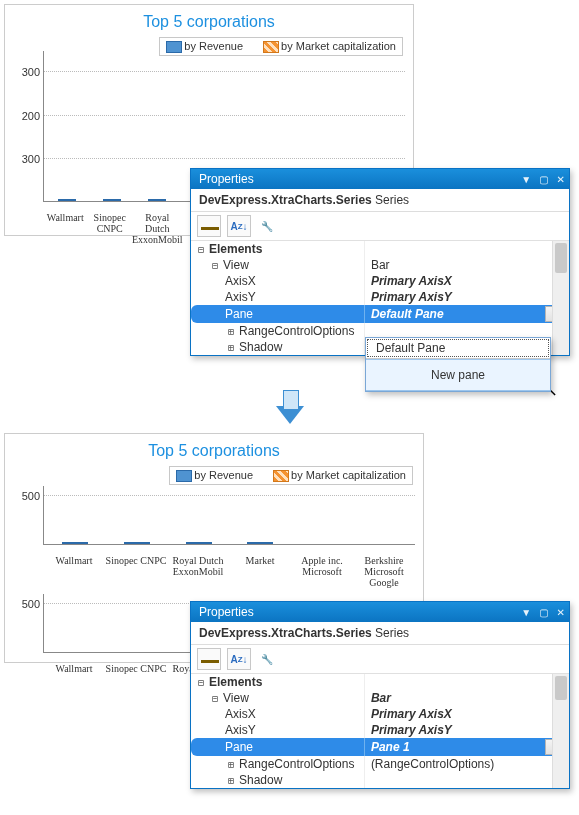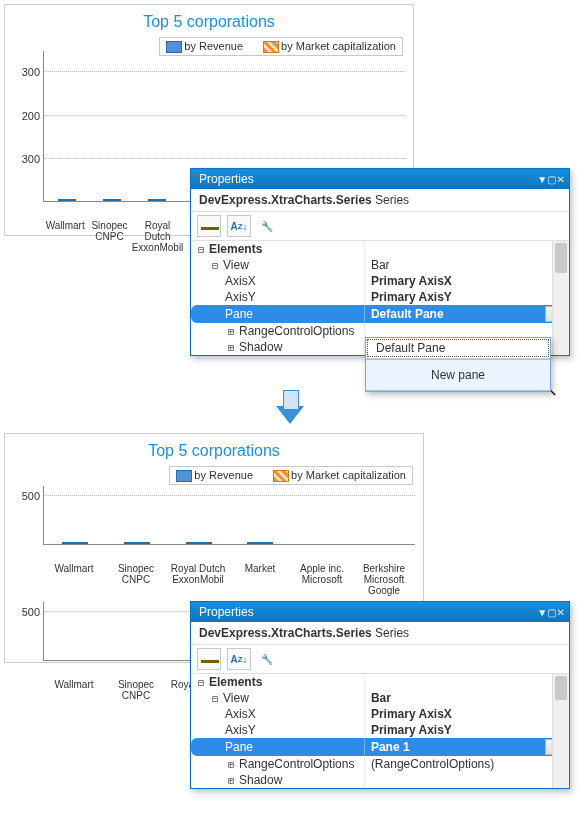--- a/index.html
+++ b/index.html
@@ -74,34 +74,34 @@
   .bar.blue { background:#4f93d1; border:1px solid #2b6aa9; box-sizing:border-box; }
   .bar.orange {
     background: repeating-linear-gradient(45deg,#f59331 0 4px,#ffe1bf 4px 8px);
     border:1px solid #d2781b; box-sizing:border-box;
   }
   .xlabels {
     margin-left:30px;
     display:flex; justify-content:space-around;
     font-size:10px; text-align:center;
   }
-  .xlabels > div { flex:1; line-height:1.1em; padding-top:18px; }
+  .xlabels > div { flex:1; line-height:1.1em; padding-top:10px;font-family:Liberation Serif, serif; }
 
   
   .prop-panel {
     background:#fff;
     border:1px solid #0972c4;
     box-shadow: 2px 3px 6px rgba(0,0,0,.25);
     font-size:12px;
     box-sizing:border-box;
   }
   .prop-title {
     background: linear-gradient(#1a8fdc,#0b74c2);
     color:#fff;
-    display:flex; align-items:center; gap:0;
+    display:flex; align-items:center; gap:8px;
     padding:3px 4px 3px 8px;
     font-size:12px;
   }
   .prop-title .spacer { flex:1; }
   .tb-icon { font-size:10px; opacity:.9; cursor:default; }
   .prop-subhead {
     padding:4px 8px; border-bottom:1px solid #ddd; font-size:12px;
   }
   .prop-subhead b { font-weight:600; }
   .prop-toolbar {
@@ -142,21 +142,21 @@
   }
   .exp {
     width:12px; display:inline-block; text-align:center; font-size:10px;
     margin-right:2px; color:#555;
     font-family: monospace;
   }
   .indent1 { padding-left:18px !important; }
   .indent2 { padding-left:34px !important; }
   .row.sel { background:#2e8be8; color:#fff;border-radius:6px; }
   .row.sel .cell-l { border-right-color:#6fb2ef; }
-  .valstrong { font-weight:bold; }
+  .valstrong { font-weight:bold;font-style:italic; }
   .dd-btn {
     margin-left:auto;
     border:1px solid #b4b4b4;
     background:linear-gradient(#f4f4f4,#e2e2e2);
     width:16px; height:14px;
     display:flex; align-items:center; justify-content:center;
     font-size:8px; color:#333;
   }
   .dropdown {
     position:absolute;

